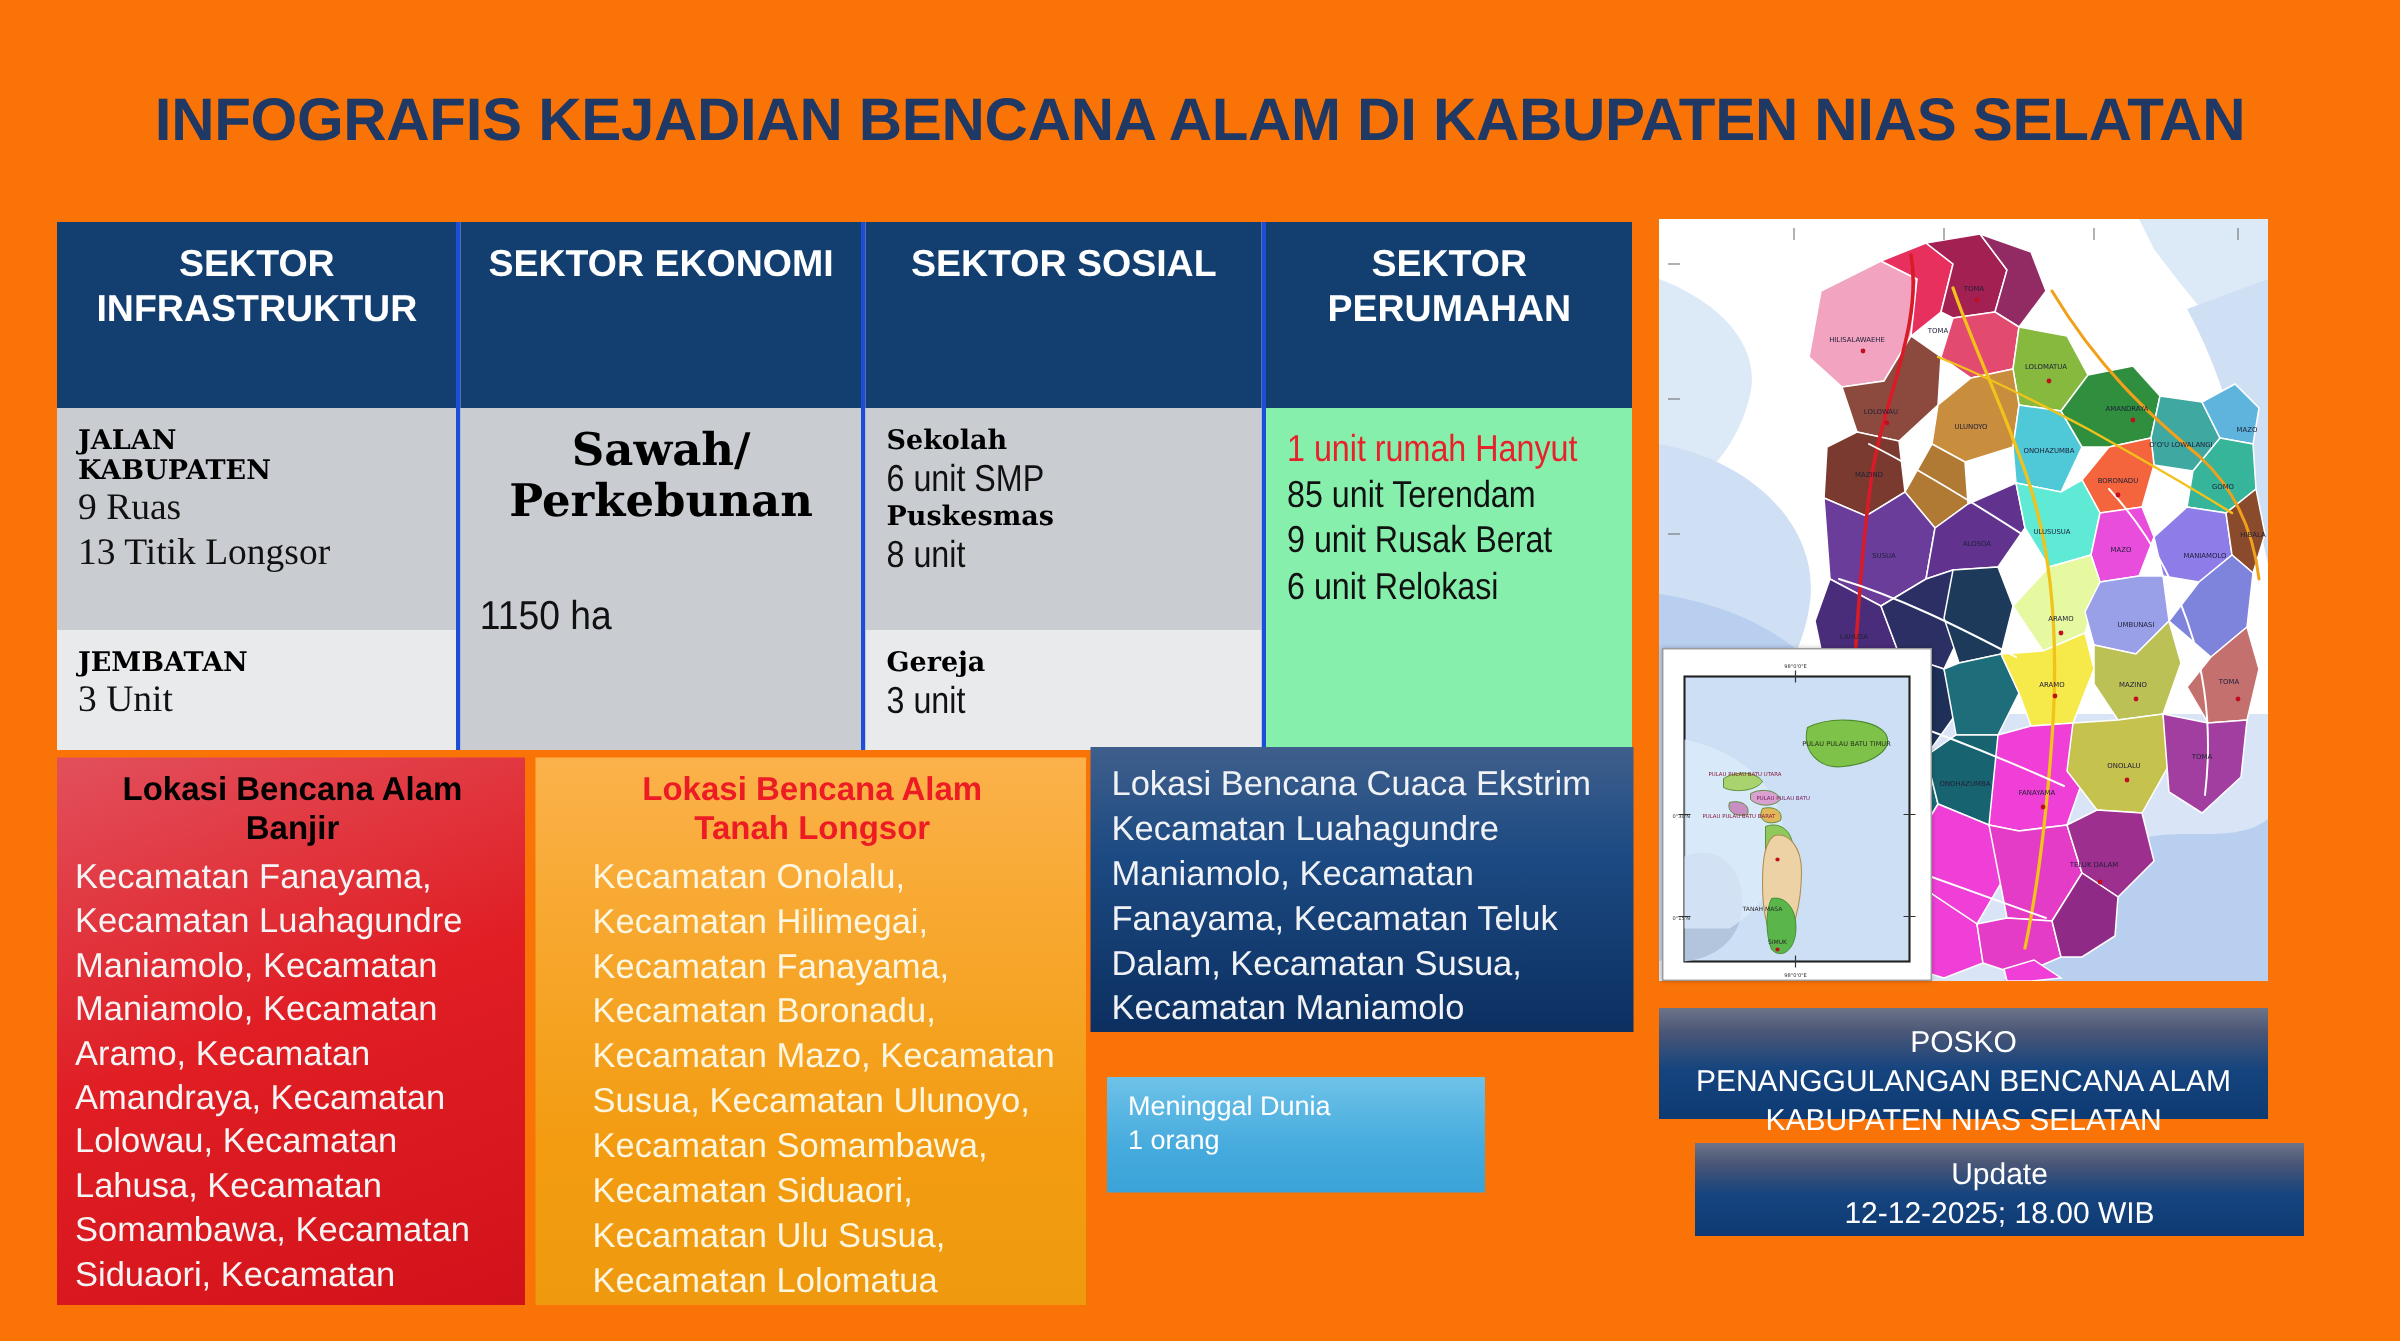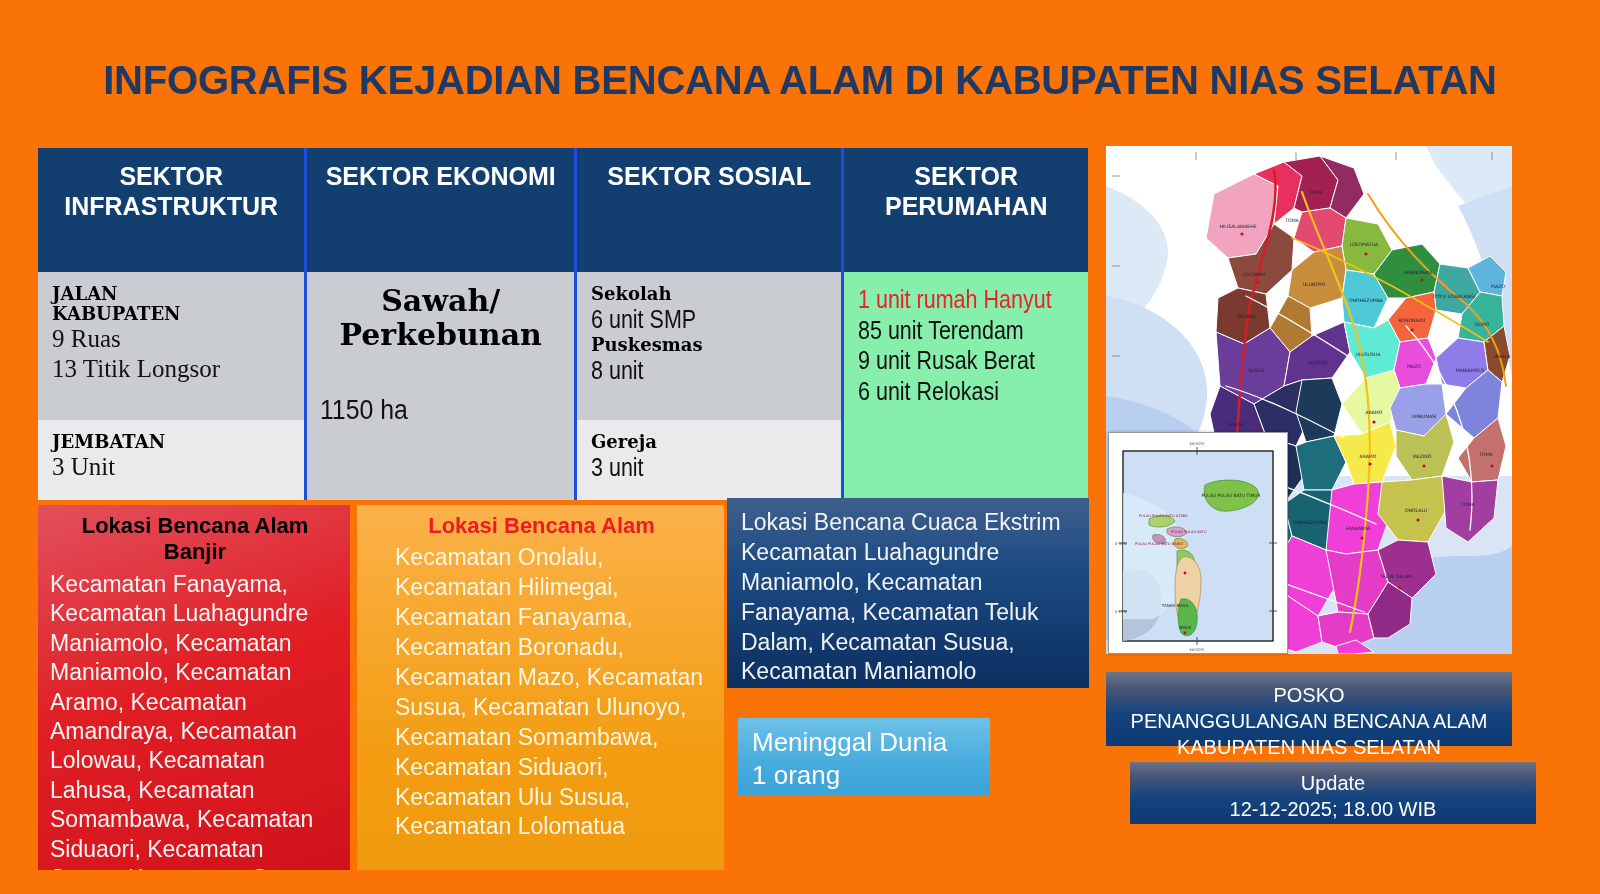--- a/index.html
+++ b/index.html
@@ -143,21 +143,21 @@
   .p-cuaca .body{
     color:#f0f2f5;font-size:23px;line-height:1.3;
   }
 
   .p-meninggal{
     left:738px; top:718px; width:252px; height:77px;
     background:linear-gradient(180deg,#6ec2e8 0%,#46abdd 60%,#3ba3d8 100%);
     padding:8px 0 0 14px;
   }
   .p-meninggal .body{
-    color:#ffffff;font-size:26px;line-height:1.28;
+    color:#ffffff;font-size:18px;line-height:1.28;
   }
 
   
   .mapbox{
     position:absolute;
     left:1106px; top:146px; width:406px; height:508px;
     background:#ffffff;
     overflow:hidden;
   }
   .mapbox svg{display:block;width:100%;height:100%;}
@@ -243,20 +243,21 @@
 </div>
 
 <div class="panel p-banjir">
   <div class="ttl">Lokasi Bencana Alam</div>
   <div class="ttl">Banjir</div>
   <div class="body">Kecamatan Fanayama, Kecamatan Luahagundre Maniamolo, Kecamatan Maniamolo, Kecamatan Aramo, Kecamatan Amandraya, Kecamatan Lolowau, Kecamatan Lahusa, Kecamatan Somambawa, Kecamatan Siduaori, Kecamatan Susua, Kecamatan Gomo</div>
 </div>
 
 <div class="panel p-longsor">
   <div class="ttl">Lokasi Bencana Alam</div>
+  <div class="ttl">Tanah Longsor</div>
   <div class="body">Kecamatan Onolalu, Kecamatan Hilimegai, Kecamatan Fanayama, Kecamatan Boronadu, Kecamatan Mazo, Kecamatan Susua, Kecamatan Ulunoyo, Kecamatan Somambawa, Kecamatan Siduaori, Kecamatan Ulu Susua, Kecamatan Lolomatua</div>
 </div>
 
 <div class="panel p-cuaca">
   <div class="body">Lokasi Bencana Cuaca Ekstrim Kecamatan Luahagundre Maniamolo, Kecamatan Fanayama, Kecamatan Teluk Dalam, Kecamatan Susua, Kecamatan Maniamolo</div>
 </div>
 
 <div class="panel p-meninggal">
   <div class="body">Meninggal Dunia</div>
   <div class="body">1 orang</div>

